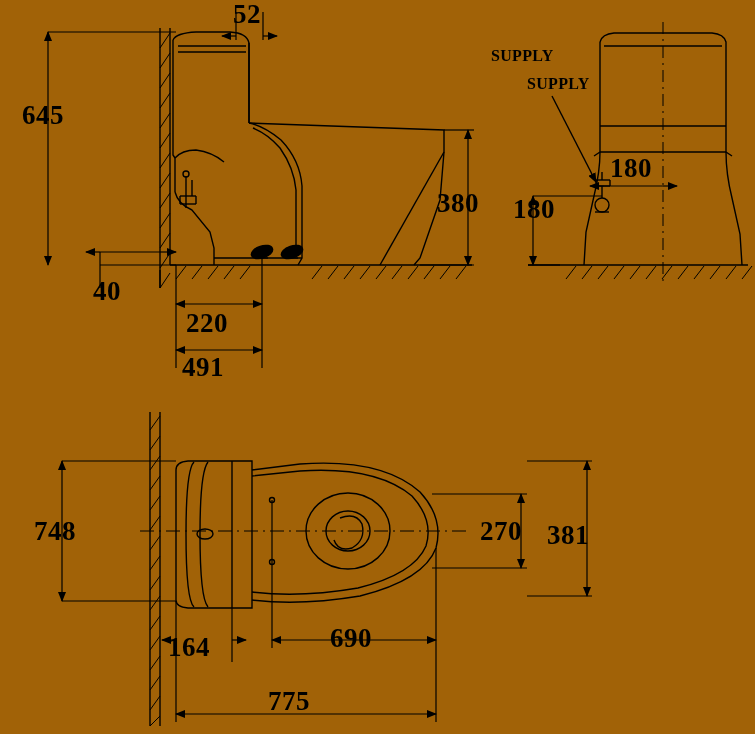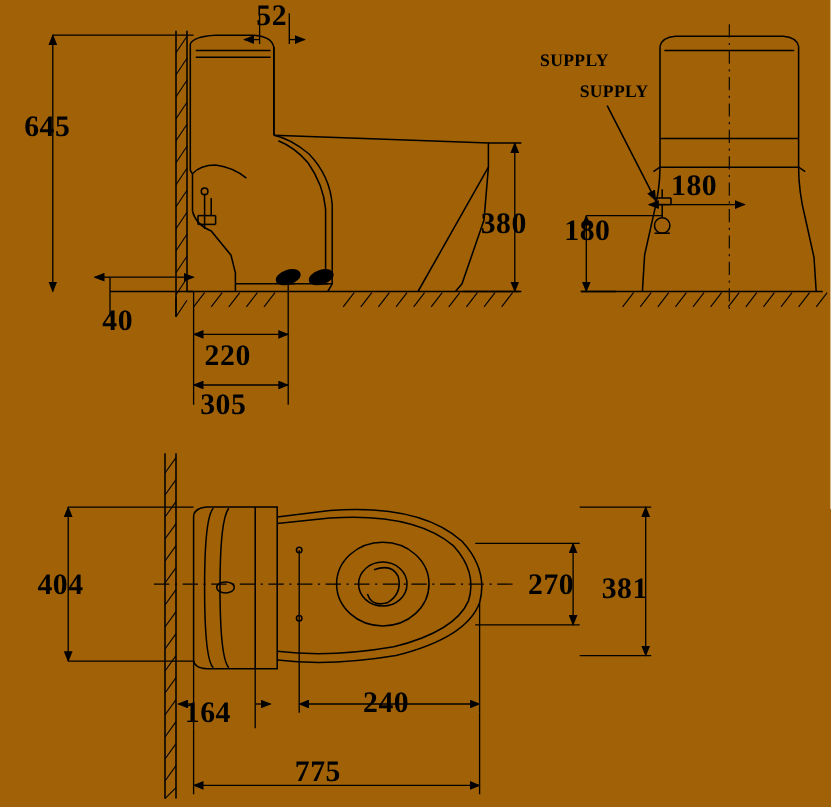--- a/index.html
+++ b/index.html
@@ -282,27 +282,27 @@
       <line x1="436" y1="648" x2="436" y2="722"></line>
       <line x1="176" y1="714" x2="436" y2="714" marker-start="url(#arrowStart)" marker-end="url(#arrowEnd)"></line>
     </g>
   </svg>
 
   <div class="dim-label sz-big" style="left:233px; top:1px;">52</div>
   <div class="dim-label sz-big" style="left:22px; top:102px;">645</div>
   <div class="dim-label sz-big" style="left:437px; top:190px;">380</div>
   <div class="dim-label sz-big" style="left:93px; top:278px;">40</div>
   <div class="dim-label sz-big" style="left:186px; top:310px;">220</div>
-  <div class="dim-label sz-big" style="left:182px; top:354px;">305</div>
+  <div class="dim-label sz-big" style="left:182px; top:354px;">491</div>
 
   <div class="dim-label sz-small" style="left:491px; top:48px;">SUPPLY</div>
   <div class="dim-label sz-small" style="left:491px; top:76px;margin-left:36px;">SUPPLY</div>
   <div class="dim-label sz-big" style="left:610px; top:155px;">180</div>
   <div class="dim-label sz-big" style="left:513px; top:196px;">180</div>
 
-  <div class="dim-label sz-big" style="left:34px; top:518px;">404</div>
+  <div class="dim-label sz-big" style="left:34px; top:518px;">748</div>
   <div class="dim-label sz-big" style="left:480px; top:518px;">270</div>
   <div class="dim-label sz-big" style="left:547px; top:522px;">381</div>
   <div class="dim-label sz-big" style="left:168px; top:634px;font-family:Liberation Serif, serif;">164</div>
-  <div class="dim-label sz-big" style="left:330px; top:625px;">240</div>
+  <div class="dim-label sz-big" style="left:330px; top:625px;">690</div>
   <div class="dim-label sz-big" style="left:268px; top:688px;">775</div>
 
 </div>
 
 </body></html>

